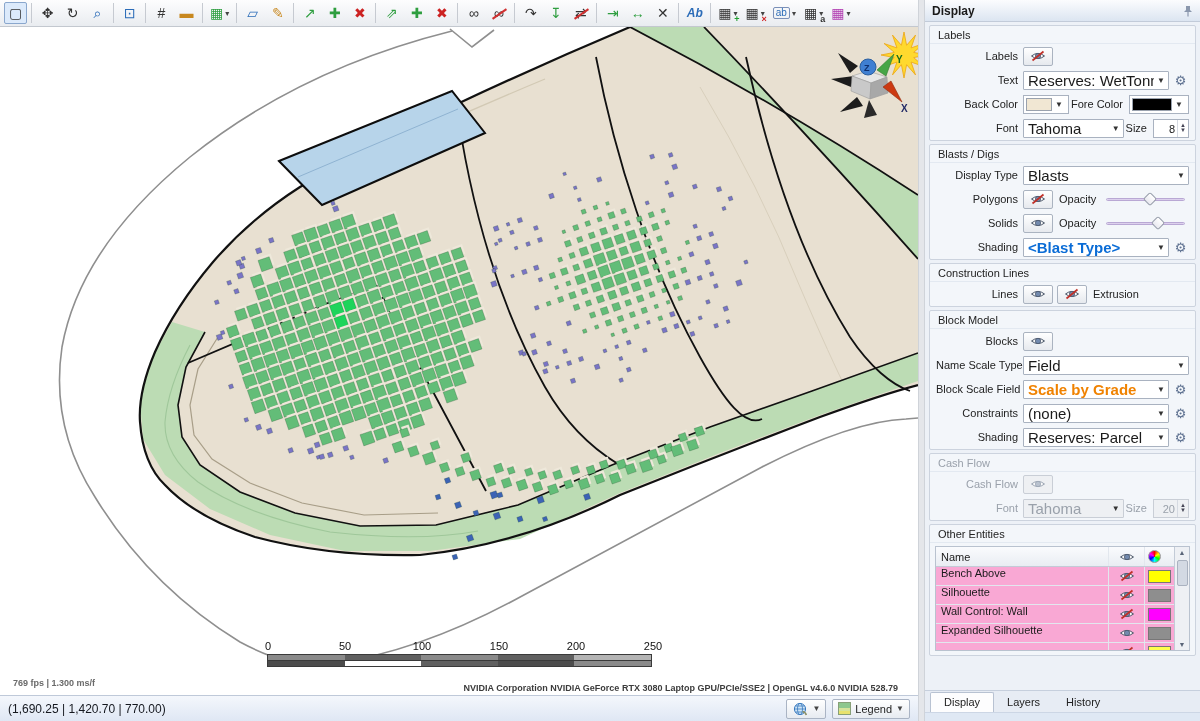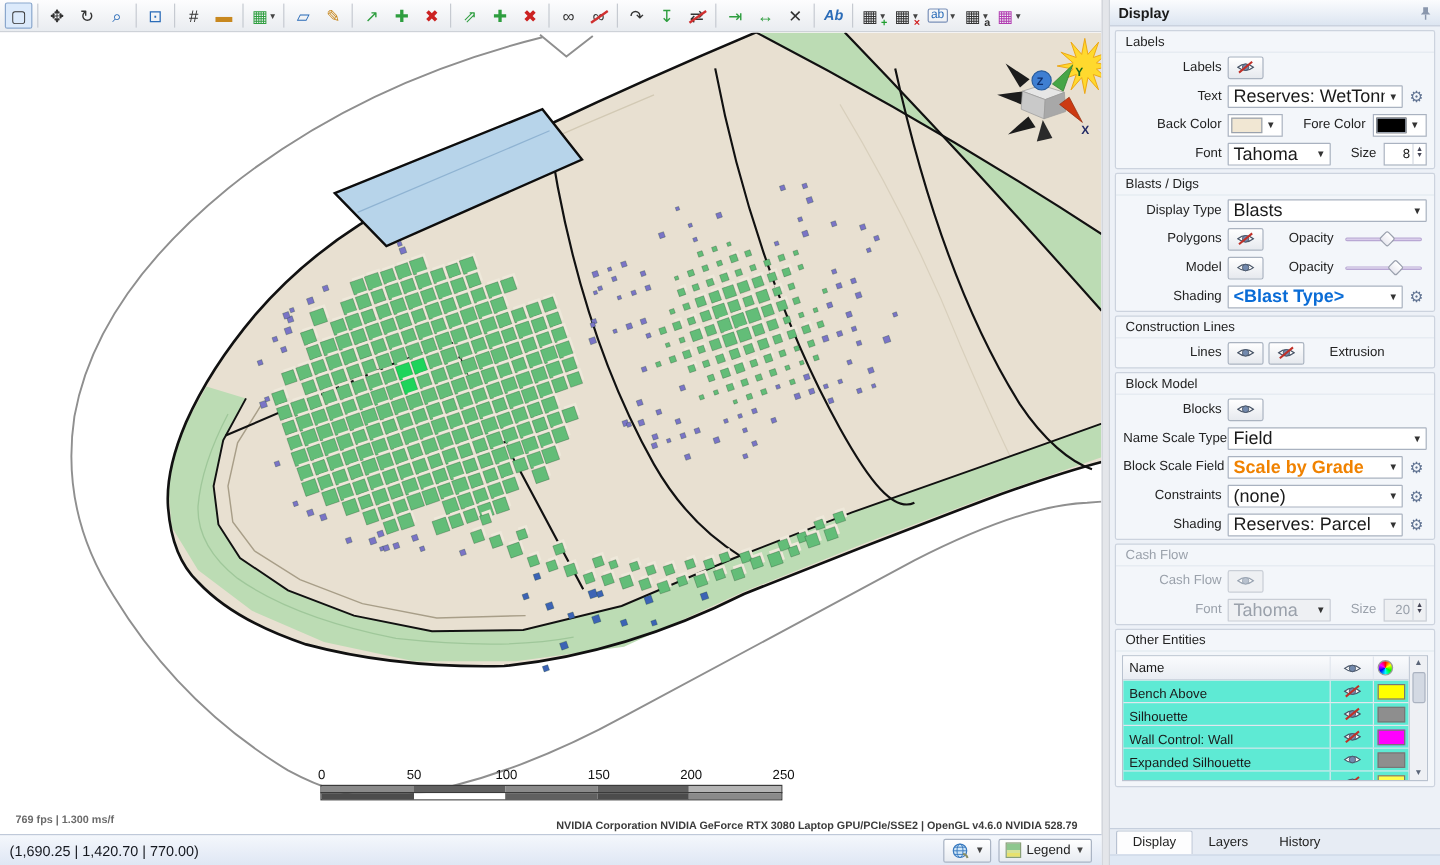--- a/index.html
+++ b/index.html
@@ -43,21 +43,21 @@
   
   .panel { position:absolute; left:925px; top:0; width:275px; height:721px; background:#edf1f7;
     display:flex; flex-direction:column; }
   .panel-header { height:22px; flex-shrink:0; background:linear-gradient(#fbfcfe,#dce5f1); border-bottom:1px solid #c2cbd9;
     display:flex; align-items:center; padding:0 7px; font-weight:bold; font-size:12px; }
   .panel-header .spacer { flex:1; }
   .group { margin:3px 4px 0; border:1px solid #ccd3de; background:#f3f6fa; border-radius:2px; }
   .group-title { padding:3px 8px 2px; font-size:11px; color:#222; border-bottom:1px solid #e3e9f1; }
   .prow { display:flex; align-items:center; padding:1px 6px; min-height:24px; }
   .plabel { width:82px; text-align:right; margin-right:5px; font-size:11px; color:#222; flex-shrink:0; white-space:nowrap; }
-  .ilabel { font-size:11px; color:#222; margin:0 6px 0 17px; white-space:nowrap; }
+  .ilabel { font-size:11px; color:#222; margin:0 6px 0 2px; white-space:nowrap; }
   .dd { height:19px; background:#fff; border:1px solid #a9b2c0; border-radius:1px; display:flex; align-items:center; flex:1; min-width:0; }
   .dd-text { flex:1; font-size:15px; padding:0 4px; white-space:nowrap; overflow:hidden; }
   .dd-text.txt-blue { color:#0a6cd6; font-weight:bold; }
   .dd-text.txt-orange { color:#f08200; font-weight:bold; }
   .dd-caret { width:14px; text-align:center; font-size:8px; color:#333; flex-shrink:0; }
   .gear { width:17px; text-align:center; font-size:13px; color:#5f7291; margin-left:3px; flex-shrink:0; }
   .btn-eye { width:30px; height:19px; border:1px solid #aab3c0; border-radius:2px;
     background:linear-gradient(#ffffff,#e6e9ee); display:flex; align-items:center; justify-content:center; margin-right:4px; flex-shrink:0; }
   .sliderwrap { flex:1; position:relative; height:16px; margin:0 4px; min-width:40px; }
   .track { position:absolute; left:0; right:0; top:7px; height:3px; background:linear-gradient(#ece4f6,#cdbde4);
@@ -70,21 +70,21 @@
   .spin .val { flex:1; font-size:11px; text-align:right; padding:3px 2px 0 0; }
   .spin .arrows { width:11px; display:flex; flex-direction:column; align-items:center; justify-content:center;
     font-size:6px; line-height:5px; color:#445; border-left:1px solid #d5dae2; }
   .disabled-group .group-title, .disabled-group .plabel, .disabled-group .ilabel { color:#9aa1ab; }
   .disabled-group .dd, .disabled-group .spin, .disabled-group .btn-eye { background:#eef0f3; border-color:#c9ced6; }
   .disabled-group .dd-text, .disabled-group .val { color:#9aa1ab; }
   
   .entity-table { margin:3px 5px 4px; border:1px solid #b9c2cf; background:#fff; position:relative; padding-right:15px; }
   .et-head { display:flex; background:linear-gradient(#fafbfd,#e9edf3); border-bottom:1px solid #c3cbd7; height:20px; align-items:center; }
   .et-body { height:83px; overflow:hidden; }
-  .et-row { display:flex; height:19px; align-items:flex-end; border-bottom:1px solid #e2e7ee; background:#5eead4; }
+  .et-row { display:flex; height:19px; align-items:flex-start; border-bottom:1px solid #e2e7ee; background:#f9a8d4; }
   .et-name { flex:1; padding:0 5px; white-space:nowrap; overflow:hidden; font-size:11px; }
   .et-eye { width:36px; display:flex; justify-content:center; align-items:center; border-left:1px solid #e2e7ee; align-self:stretch; }
   .et-color { width:30px; padding:2px 3px; border-left:1px solid #e2e7ee; align-self:stretch; display:flex; align-items:center; }
   .et-color .cs { height:13px; width:100%; border:1px solid #777; }
   .cwheel { width:13px; height:13px; border-radius:50%; border:1px solid #999;
     background:conic-gradient(#f00,#ff0,#0f0,#0ff,#00f,#f0f,#f00); }
   .et-scroll { position:absolute; right:0; top:0; bottom:0; width:15px; background:#eef0f4; border-left:1px solid #c3cbd7;
     display:flex; flex-direction:column; align-items:center; font-size:7px; color:#5a6578; }
   .et-scroll .sc-thumb { width:11px; height:26px; background:#d3d9e3; border:1px solid #aab2c0; border-radius:2px; margin-top:2px; }
   .et-scroll .up,.et-scroll .down { padding:2px 0; }
@@ -2175,21 +2175,21 @@
             <line x1="2.5" y1="10.5" x2="13.5" y2="1.5" stroke="#c03028" stroke-width="1.7"></line>
           </svg>
         </span>
       <span class="ilabel">Opacity</span>
       <span class="sliderwrap">
         <span class="track"></span>
           <span class="thumb" style="left: 55%;"></span>
       </span>
     </div>
     <div class="prow">
-      <span class="plabel">Model</span>
+      <span class="plabel">Solids</span>
       <span class="btn-eye">
           <svg width="16" height="12" viewBox="0 0 16 12">
             <path d="M1.5 6 Q8 0.8 14.5 6 Q8 11.2 1.5 6 Z" fill="#fdfdfd" stroke="#4a5668" stroke-width="1"></path>
             <circle cx="8" cy="6" r="2.7" fill="#7289ad" stroke="#4a5668" stroke-width="0.7"></circle>
           </svg>
         </span>
       <span class="ilabel">Opacity</span>
       <span class="sliderwrap">
         <span class="track"></span>
           <span class="thumb" style="left: 66%;"></span>

